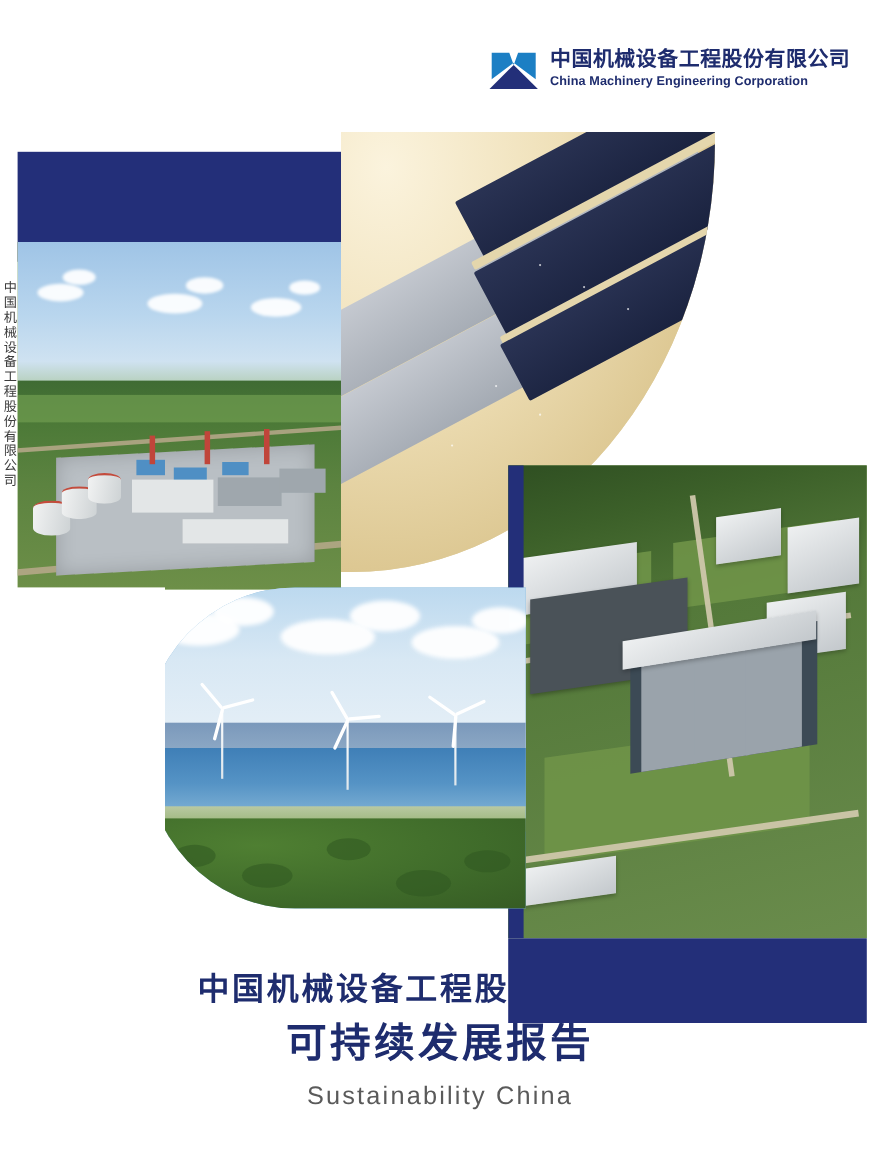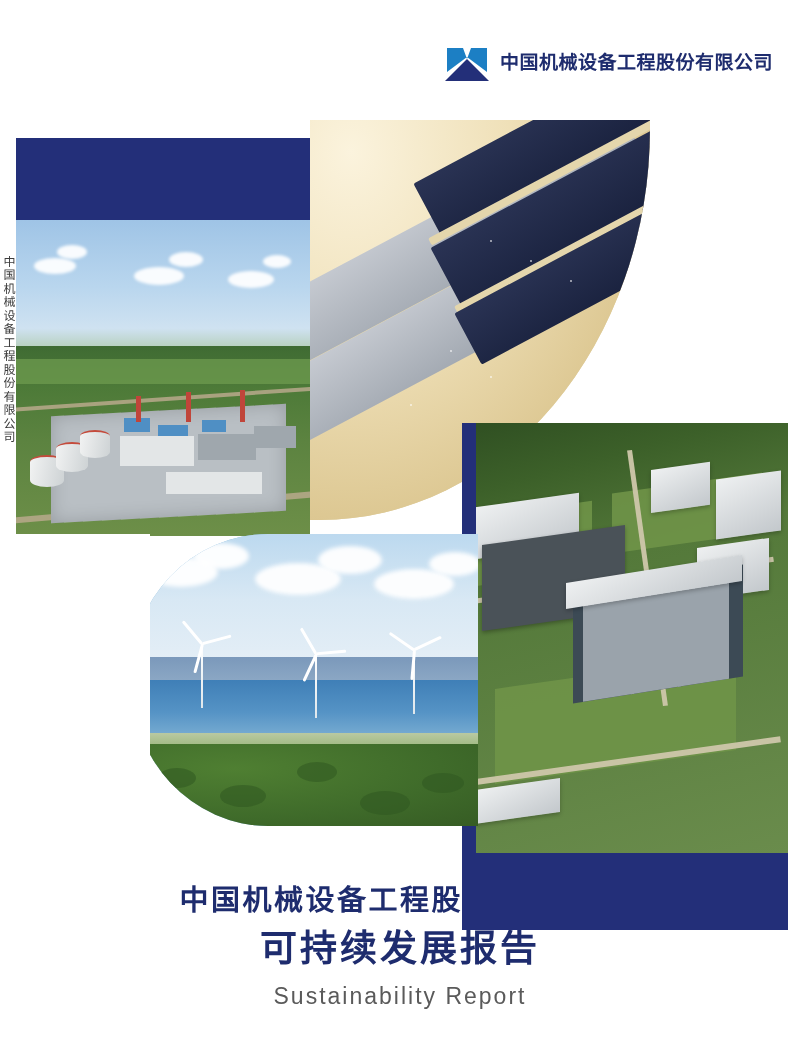--- a/index.html
+++ b/index.html
@@ -315,20 +315,21 @@
 
 <div class="page">
 
   <div class="logo-block">
     <svg class="logo-mark" viewBox="0 0 48 46">
       <path d="M4 8 L20 8 L24 19 L28 8 L44 8 L44 32 L24 17 L4 32 Z" fill="#1c7fc4"></path>
       <path d="M24 19 L46 41 L2 41 Z" fill="#232f79"></path>
     </svg>
     <div class="logo-text">
       <div class="logo-cn">中国机械设备工程股份有限公司</div>
+      <div class="logo-en">China Machinery Engineering Corporation</div>
     </div>
   </div>
 
   <div class="spine">
     <div class="spine-line">中国机械设备工程股份有限公司</div>
     <div class="spine-line two">2023 可持续发展报告</div>
   </div>
 
   <div class="collage">
 
@@ -441,16 +442,16 @@
       <div class="navy-water-left"></div>
     </div>
 
     <div class="navy-water-bottom"></div>
     <div class="mask-white-left"></div>
   </div>
 
   <div class="titles">
     <div class="title-company">中国机械设备工程股份有限公司</div>
     <div class="title-report">可持续发展报告</div>
-    <div class="title-en">Sustainability Report</div>
+    <div class="title-en">Sustainability China</div>
   </div>
 
 </div>
 
 </body></html>

